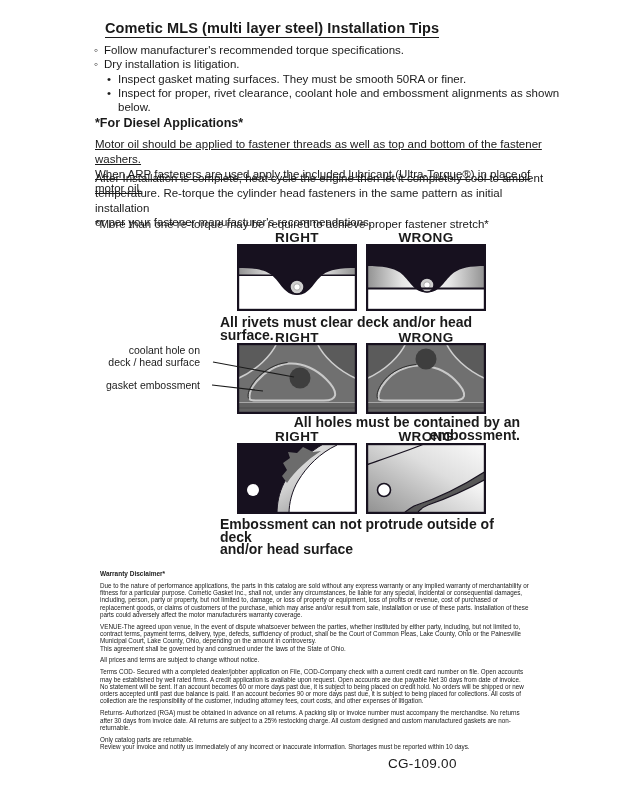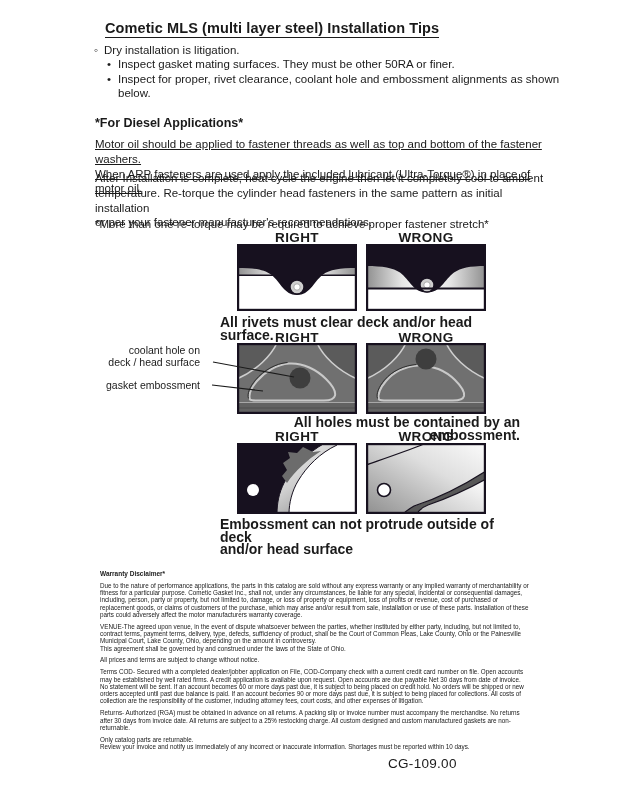--- a/index.html
+++ b/index.html
@@ -46,22 +46,23 @@
   .code { position:absolute; left:388px; top:756px; font-size:13.5px; letter-spacing:.3px; }
 </style>
 </head>
 <body>
 
 <div class="page">
 
   <div class="title">Cometic MLS (multi layer steel) Installation Tips</div>
 
   <div class="bullets">
+    <div class="b1">Follow manufacturer's recommended torque specifications.</div>
     <div class="b1">Dry installation is litigation.</div>
-    <div class="b2">Inspect gasket mating surfaces.  They must be other 50RA or finer.</div>
+    <div class="b2">Inspect gasket mating surfaces.  They must be smooth 50RA or finer.</div>
     <div class="b2">Inspect for proper, rivet clearance, coolant hole and embossment alignments as shown below.</div>
   </div>
 
   <div class="diesel-h">*For Diesel Applications*</div>
   <div class="para p1">Motor oil should be applied to fastener threads as well as top and bottom of the fastener washers.
 When ARP fasteners are used apply the included lubricant (Ultra-Torque®) in place of motor oil.</div>
   <div class="para p2">After Installation is complete, heat cycle the engine then let it completely cool to ambient
 temperature. Re-torque the cylinder head fasteners in the same pattern as initial installation
 or per your fastener manufacturer's recommendations.</div>
   <div class="para p3">*More than one re-torque may be required to achieve proper fastener stretch*</div>

